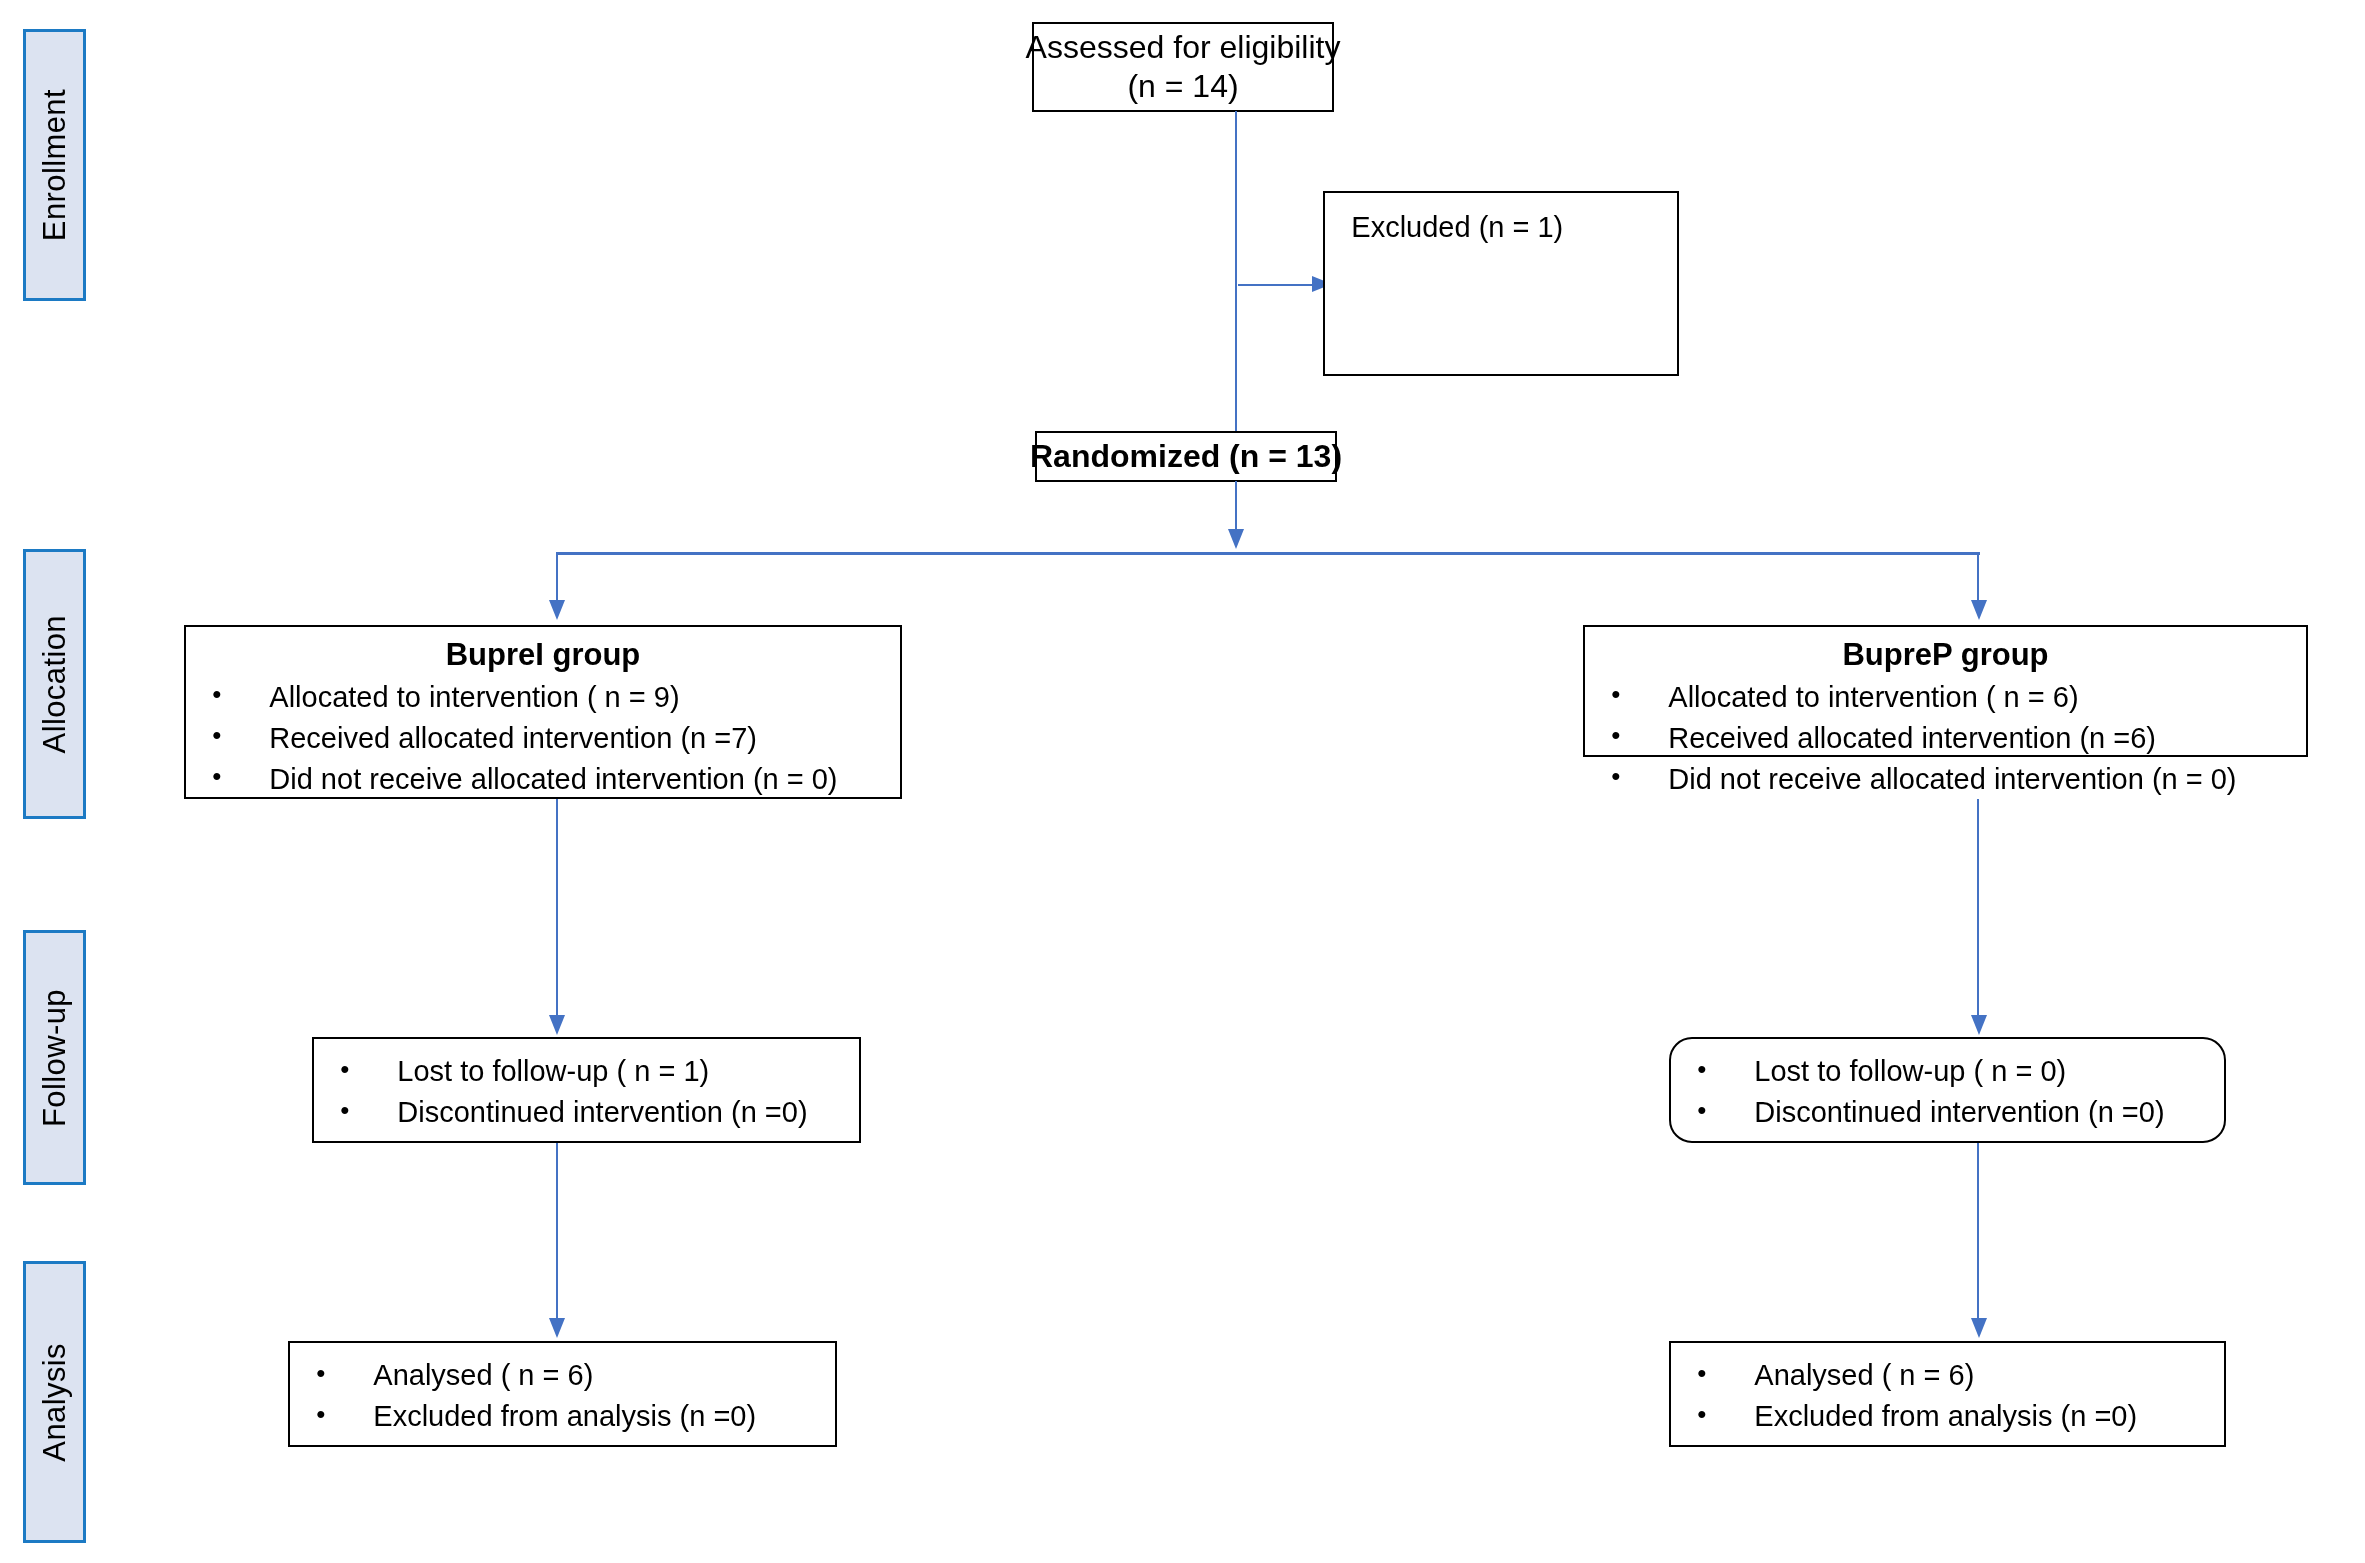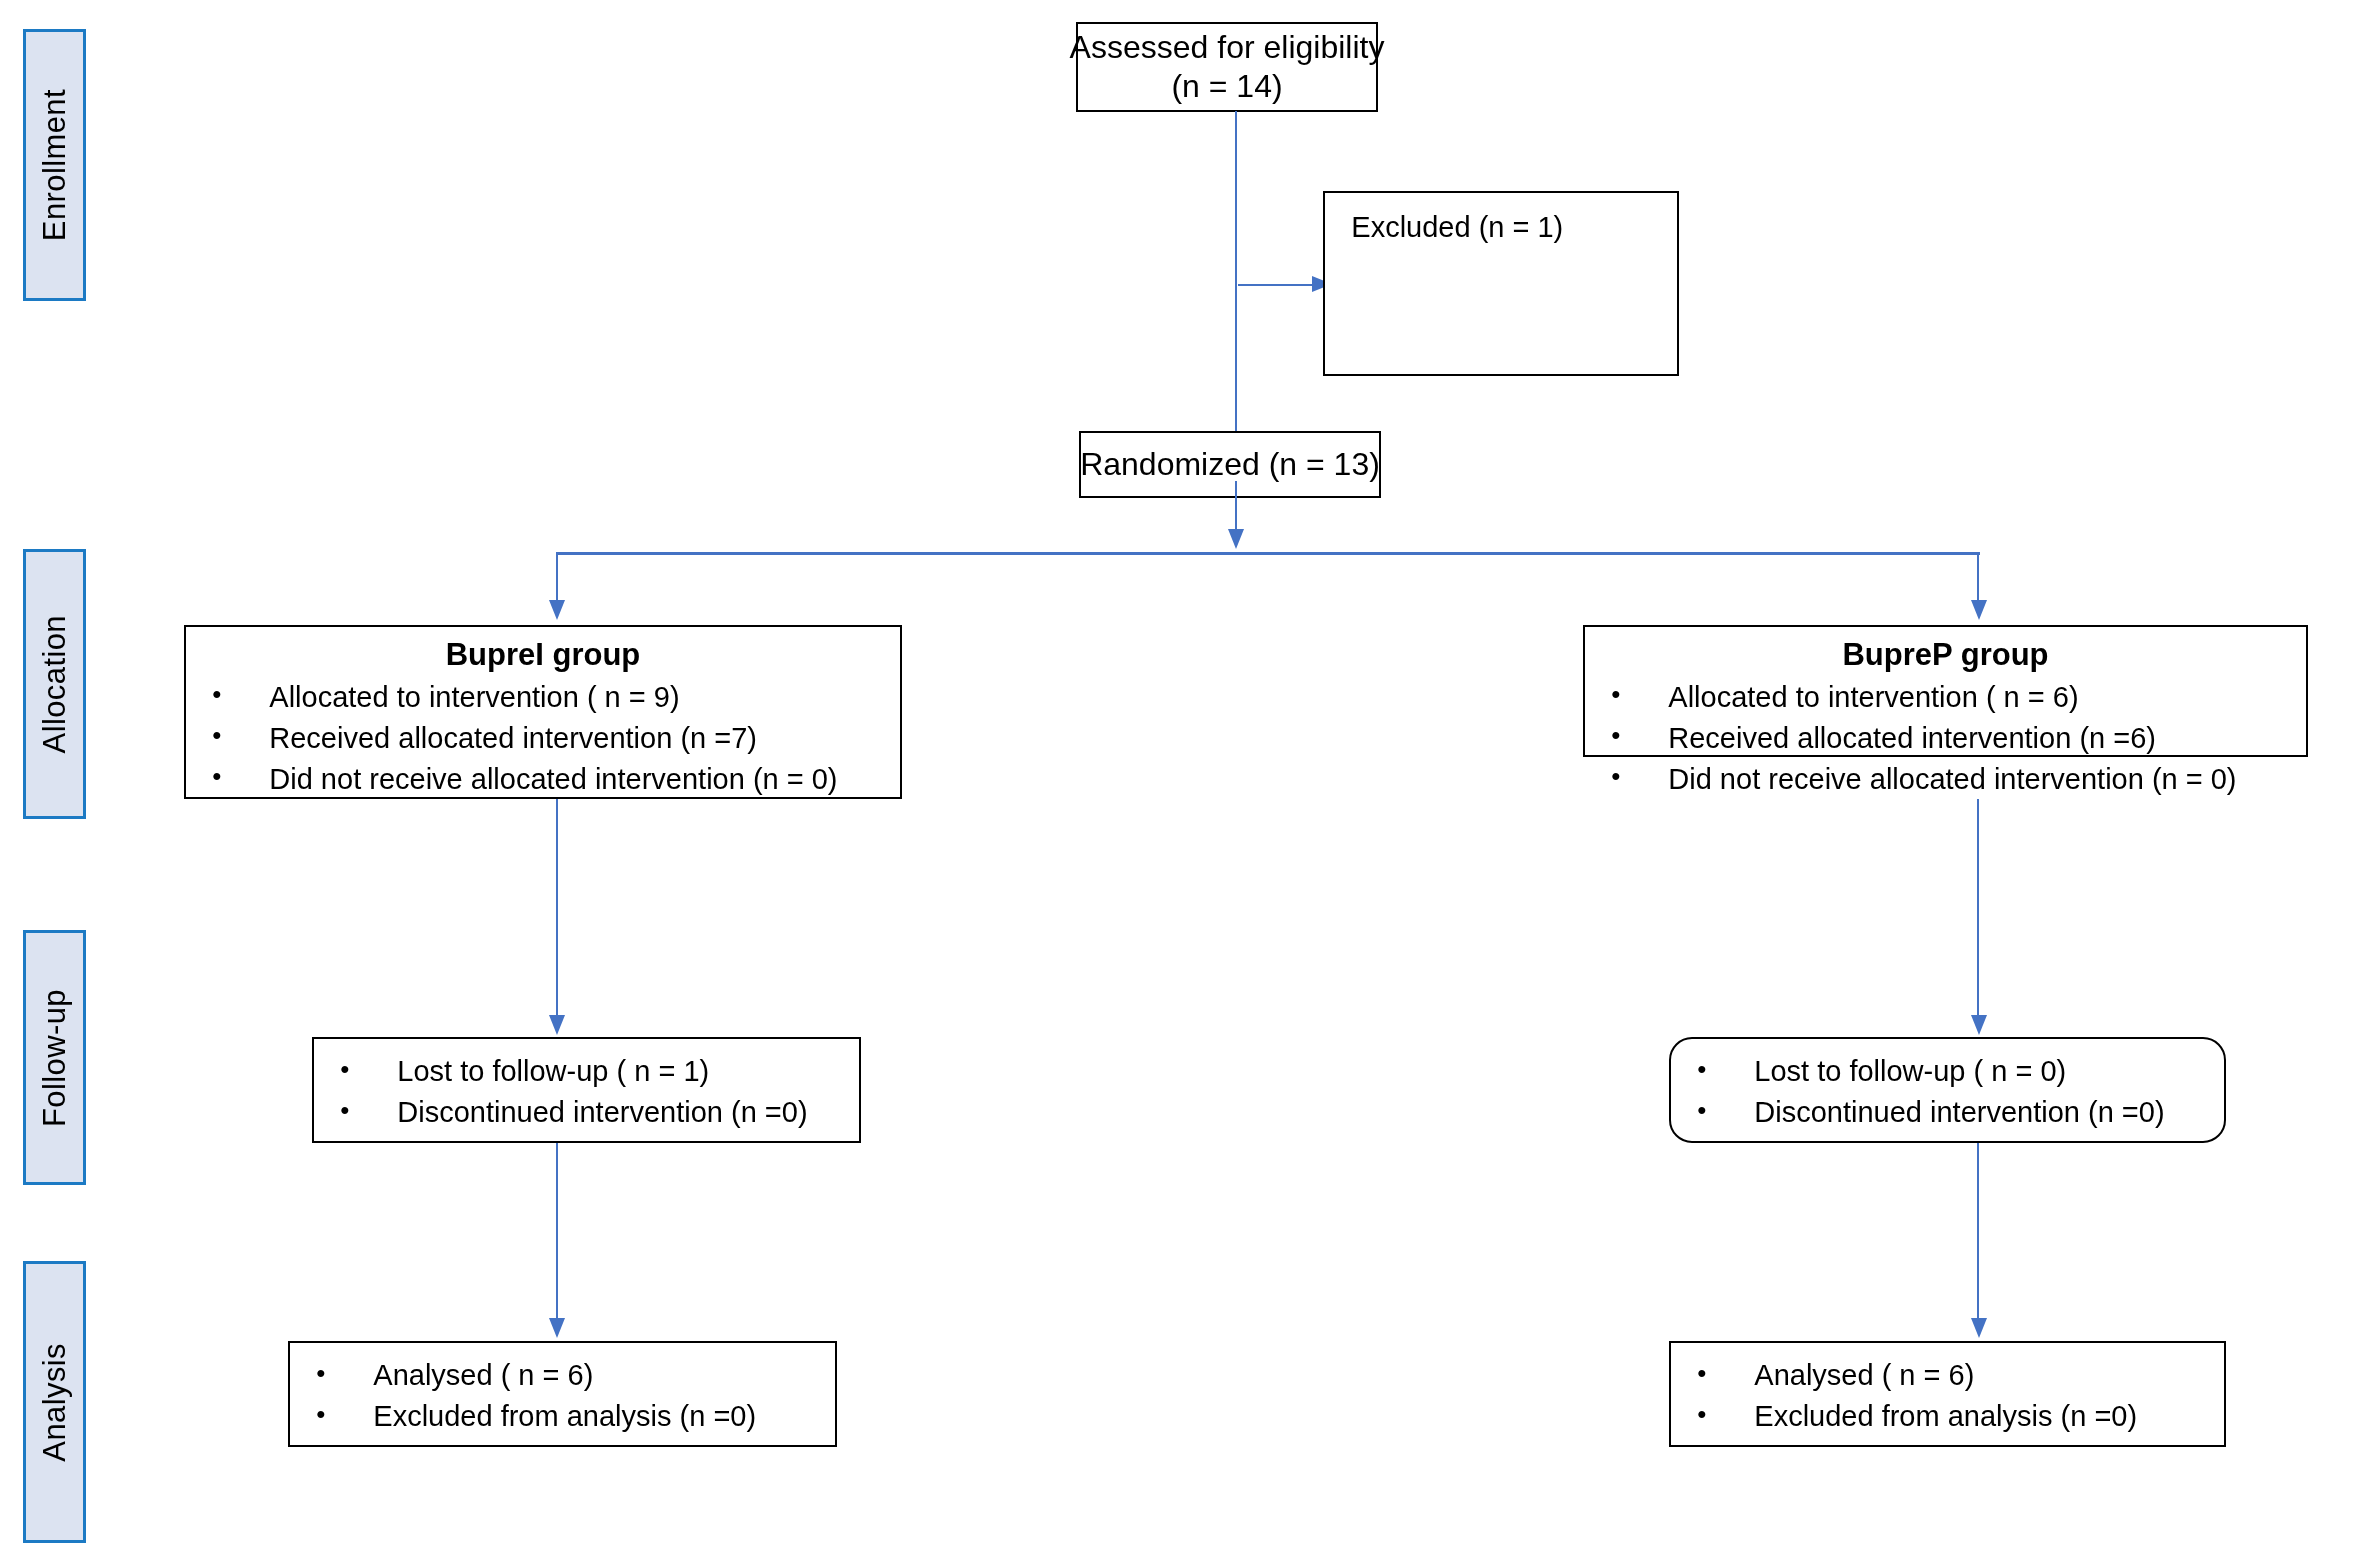--- a/index.html
+++ b/index.html
@@ -44,21 +44,20 @@
     border: 2.3px solid #000000;
     background: #ffffff;
     box-sizing: border-box;
   }
   .node-center {
     display: flex;
     flex-direction: column;
     align-items: center;
     justify-content: center;
     text-align: center;
-    margin-left: 44px;
   }
   .node-center .line {
     font-size: 32px;
     line-height: 1.22;
     white-space: nowrap;
   }
   .node-list {
     padding: 9.3px 12.3px 9.3px 12.3px;
   }
   .node-title {
@@ -144,21 +143,21 @@
 
   <div class="conn conn-v" style="left:1235px; top:111px; width:2.3px; height:321px;"></div>
 
   <div class="conn conn-h" style="left:1238px; top:284px; width:76px; height:2.3px;"></div>
   <div class="arrow-right" style="left:1312px; top:276px;"></div>
 
   <div class="node node-list" style="left:1323px; top:191px; width:356px; height:185px; padding-top:14px;">
     <div class="plain-line" style="padding-left:14px;">Excluded (n = 1)</div>
   </div>
 
-  <div class="node node-center" style="left:1035px; top:431px; width:302px; height:67px;">
+  <div class="node node-center" style="left:1035px; top:431px; width:302px; height:51px;font-weight:bold;">
     <div class="line">Randomized (n = 13)</div>
   </div>
 
   <div class="conn conn-v" style="left:1235px; top:481px; width:2.3px; height:49px;"></div>
   <div class="arrow-down" style="left:1228px; top:529px;"></div>
 
   <div class="conn conn-h" style="left:556px; top:552px; width:1424px; height:3.1px;"></div>
 
   <div class="conn conn-v" style="left:556px; top:554px; width:2.3px; height:48px;"></div>
   <div class="arrow-down" style="left:549px; top:600px;"></div>

